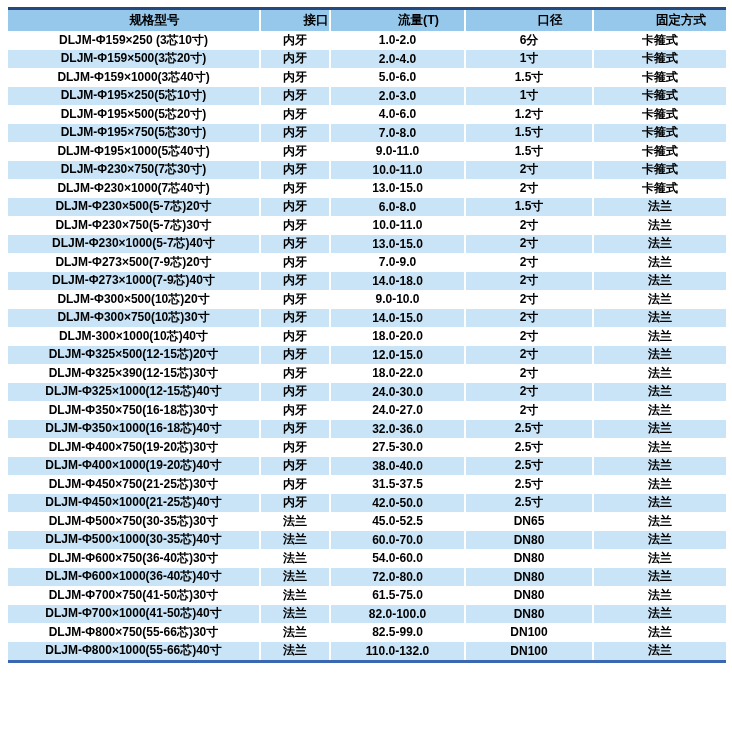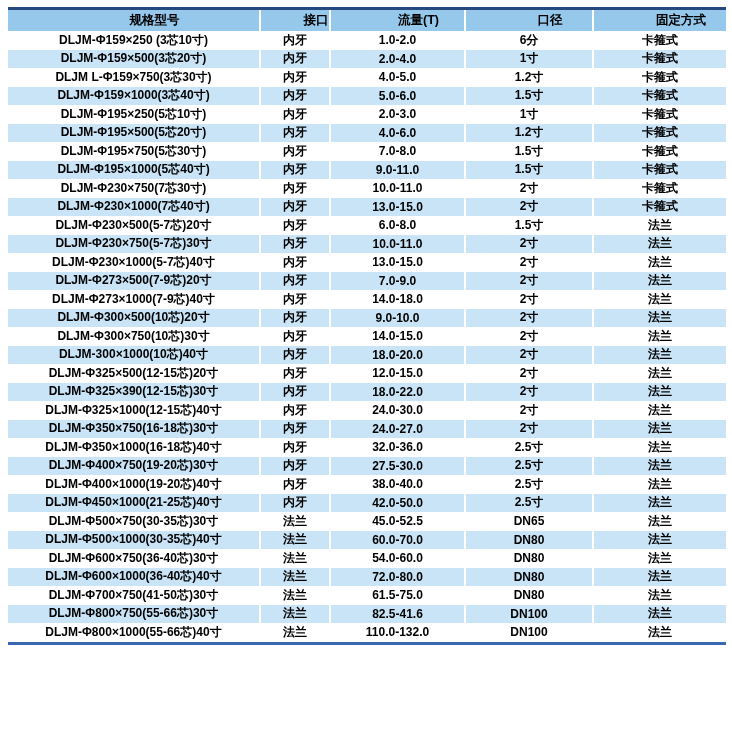--- a/index.html
+++ b/index.html
@@ -88,27 +88,20 @@
           <td>卡箍式</td>
         </tr>
         <tr>
           <td>DLJM-Φ159×500(3芯20寸)</td>
           <td>内牙</td>
           <td>2.0-4.0</td>
           <td>1寸</td>
           <td>卡箍式</td>
         </tr>
         <tr>
-          <td>DLJM L-Φ159×750(3芯30寸)</td>
-          <td>内牙</td>
-          <td>4.0-5.0</td>
-          <td>1.2寸</td>
-          <td>卡箍式</td>
-        </tr>
-        <tr>
           <td>DLJM-Φ159×1000(3芯40寸)</td>
           <td>内牙</td>
           <td>5.0-6.0</td>
           <td>1.5寸</td>
           <td>卡箍式</td>
         </tr>
         <tr>
           <td>DLJM-Φ195×250(5芯10寸)</td>
           <td>内牙</td>
           <td>2.0-3.0</td>
@@ -249,20 +242,27 @@
           <td>法兰</td>
         </tr>
         <tr>
           <td>DLJM-Φ400×1000(19-20芯)40寸</td>
           <td>内牙</td>
           <td>38.0-40.0</td>
           <td>2.5寸</td>
           <td>法兰</td>
         </tr>
         <tr>
+          <td>DLJM-Φ450×750(21-25芯)30寸</td>
+          <td>内牙</td>
+          <td>31.5-37.5</td>
+          <td>2.5寸</td>
+          <td>法兰</td>
+        </tr>
+        <tr>
           <td>DLJM-Φ450×1000(21-25芯)40寸</td>
           <td>内牙</td>
           <td>42.0-50.0</td>
           <td>2.5寸</td>
           <td>法兰</td>
         </tr>
         <tr>
           <td>DLJM-Φ500×750(30-35芯)30寸</td>
           <td>法兰</td>
           <td>45.0-52.5</td>
@@ -291,23 +291,30 @@
           <td>法兰</td>
         </tr>
         <tr>
           <td>DLJM-Φ700×750(41-50芯)30寸</td>
           <td>法兰</td>
           <td>61.5-75.0</td>
           <td>DN80</td>
           <td>法兰</td>
         </tr>
         <tr>
+          <td>DLJM-Φ700×1000(41-50芯)40寸</td>
+          <td>法兰</td>
+          <td>82.0-100.0</td>
+          <td>DN80</td>
+          <td>法兰</td>
+        </tr>
+        <tr>
           <td>DLJM-Φ800×750(55-66芯)30寸</td>
           <td>法兰</td>
-          <td>82.5-41.6</td>
+          <td>82.5-99.0</td>
           <td>DN100</td>
           <td>法兰</td>
         </tr>
         <tr>
           <td>DLJM-Φ800×1000(55-66芯)40寸</td>
           <td>法兰</td>
           <td>110.0-132.0</td>
           <td>DN100</td>
           <td>法兰</td>
         </tr>

